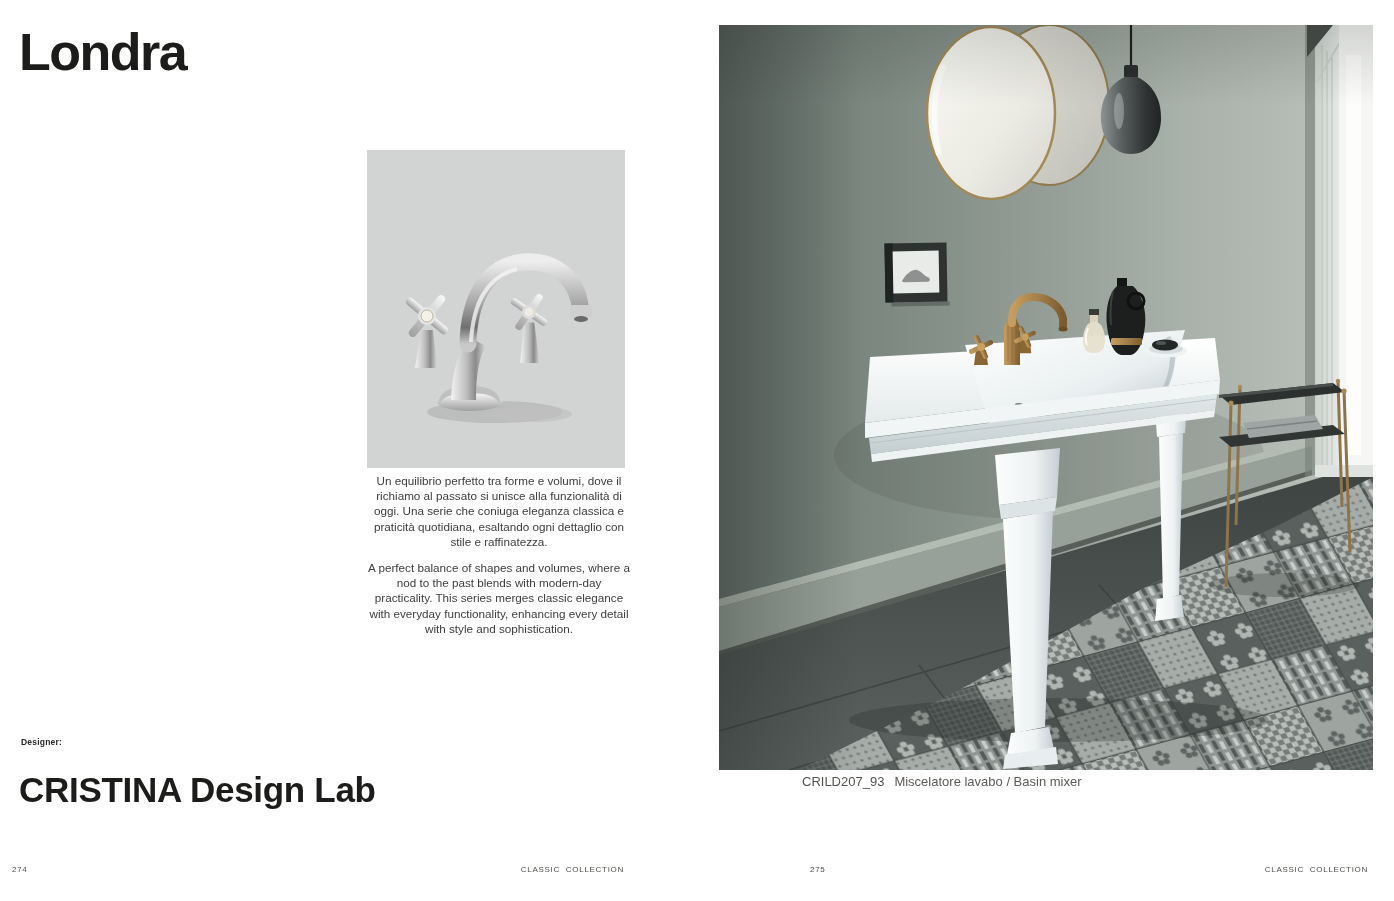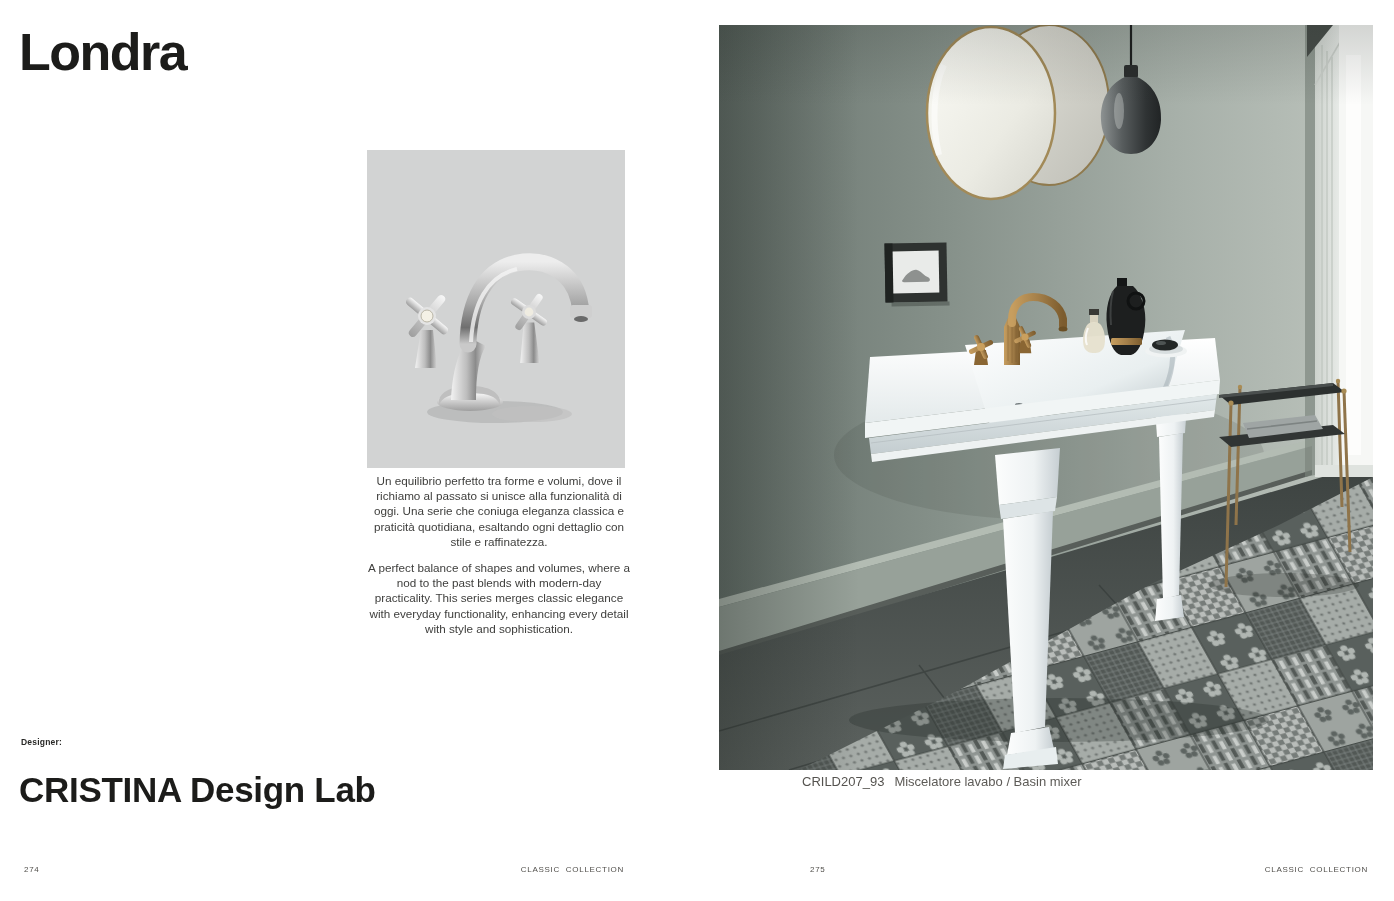--- a/index.html
+++ b/index.html
@@ -13,21 +13,21 @@
   .para-it{top:473px;}
   .para-en{top:560px;}
   .designer-label{left:21px;top:737px;font-size:8.5px;font-weight:700;letter-spacing:.2px;color:#2a2a28;text-align:right;}
   .designer-name{left:19px;top:770px;font-size:35px;font-weight:700;letter-spacing:-.3px;color:#1c1c1a;}
 
   .scene{left:719px;top:25px;width:654px;height:745px;}
   .caption{left:770px;top:774px;font-size:13px;color:#5d5b57;margin-left:32px;}
   .caption .code{margin-right:10px;color:#55534f;}
 
   .footer{top:865px;font-size:8px;letter-spacing:.7px;color:#514f4b;word-spacing:3px;}
-  .pn-left{left:24px;}
+  .pn-left{left:12px;}
   .pn-right{left:769px;margin-left:41px;}
   .col-left{left:364px;width:260px;text-align:right;}
   .col-right{left:1108px;width:260px;text-align:right;}
 </style>
 </head>
 <body>
 
 <div class="spread">
 
   <div class="abs title">Londra</div>

